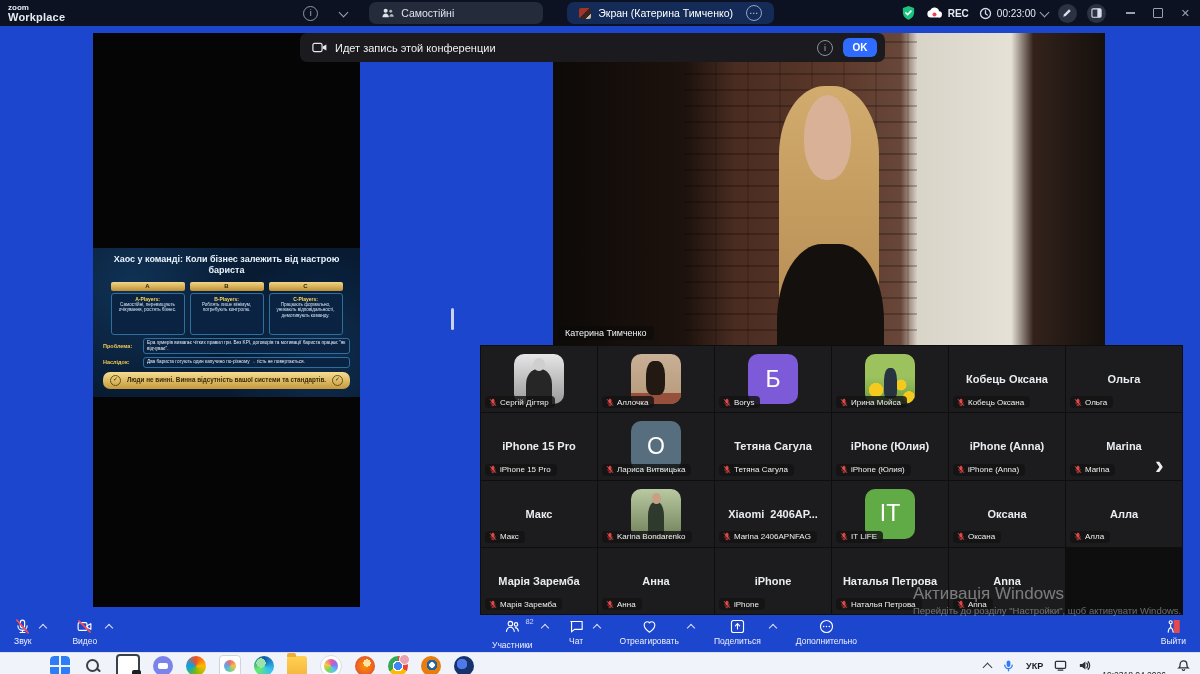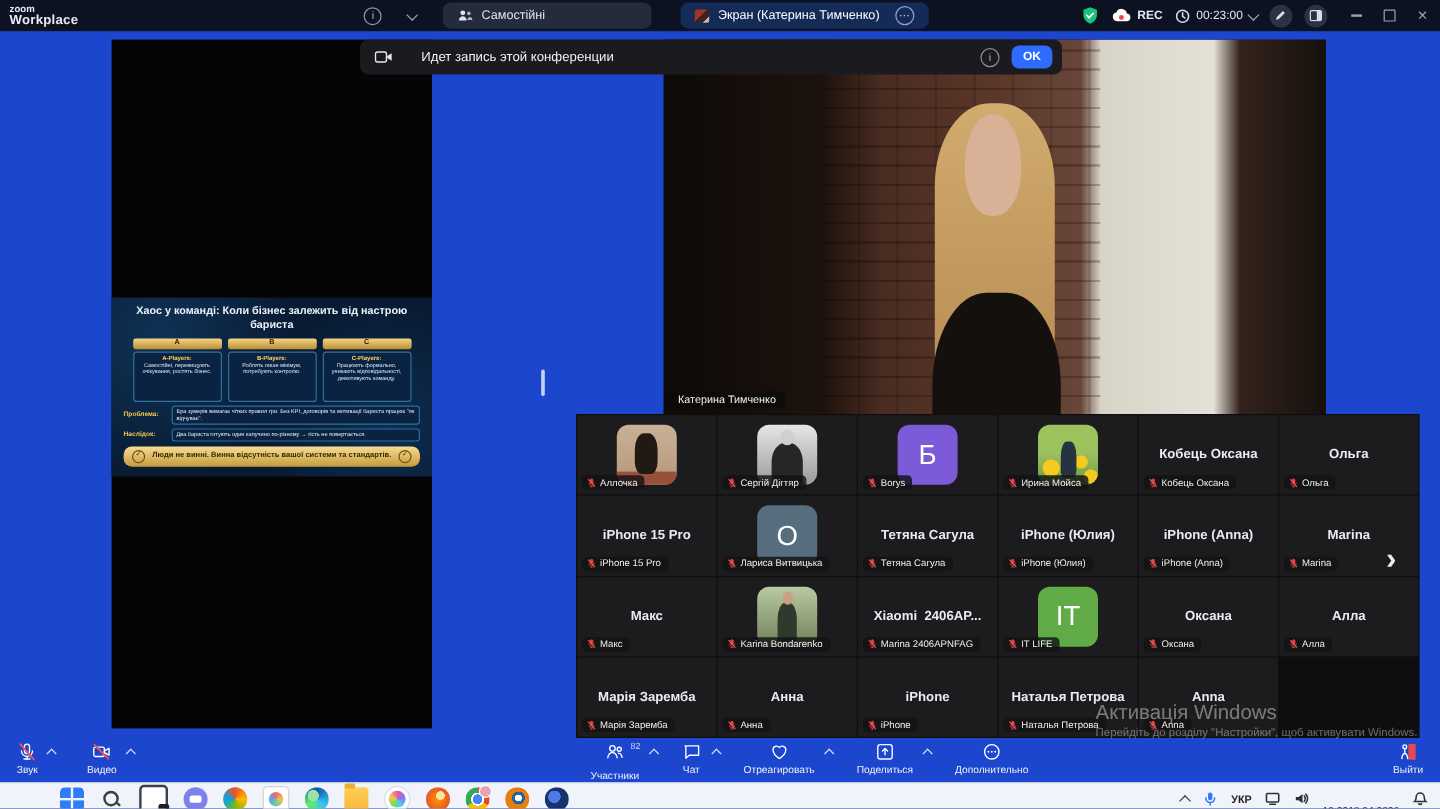--- a/index.html
+++ b/index.html
@@ -72,21 +72,21 @@
     border-radius:50% 50% 46% 46%;}
   .sp-body{position:absolute;left:40.5%;bottom:-2px;width:19.5%;height:33%;background:#14100e;
     border-radius:42% 42% 0 0/75% 75% 0 0;}
   .name-tag{position:absolute;left:5px;bottom:5px;background:rgba(10,10,10,.62);color:#f2f2f2;
     font-size:9px;padding:2px 7px;border-radius:3px;}
 
   
   .banner{position:absolute;left:300px;top:33px;width:585px;height:29px;background:#1b1b1f;
     border-radius:7px;display:flex;align-items:center;color:#f0f0f2;font-size:11px;
     padding:0 8px 0 12px;box-sizing:border-box;z-index:5;}
-  .banner .txt{margin-left:24px;}
+  .banner .txt{margin-left:8px;}
   .b-info{margin-left:auto;width:14px;height:14px;border:1px solid #8a8f9c;border-radius:50%;
     font-size:9px;display:flex;align-items:center;justify-content:center;color:#aab0bc;}
   .b-ok{margin-left:10px;width:34px;height:19px;border:none;border-radius:6px;background:#2f6bff;
     color:#fff;font-size:10px;font-weight:bold;font-family:inherit;}
 
   .divider-handle{position:absolute;left:451px;top:308px;width:3px;height:22px;border-radius:2px;
     background:rgba(230,235,245,.85);}
   .gal-next{position:absolute;left:1155px;top:450px;color:rgba(255,255,255,.92);font-size:26px;
     font-weight:bold;z-index:6;}
 
@@ -317,43 +317,43 @@
     </svg>
     <span class="txt">Идет запись этой конференции</span>
     <span class="b-info">i</span>
     <button class="b-ok">OK</button>
   </div>
 
   <div class="divider-handle"></div>
 
   <div class="gallery">
       <div class="tile">
+        <div class="avatar photo-sergiy"></div>
+        <div class="pill">
+          <svg class="pmic" viewBox="0 0 14 14">
+            <rect x="5" y="1" width="4" height="7" rx="2"></rect>
+            <path d="M3 6.5a4 4 0 0 0 8 0"></path>
+            <line x1="7" y1="10.5" x2="7" y2="12.5"></line>
+            <line x1="4.5" y1="12.5" x2="9.5" y2="12.5"></line>
+            <line class="pslash" x1="2" y1="1.5" x2="12" y2="12.5"></line>
+          </svg>
+          <span>Сергій Дігтяр</span>
+        </div>
+      </div>
+      <div class="tile">
         <div class="avatar photo-allochka"></div>
         <div class="pill">
           <svg class="pmic" viewBox="0 0 14 14">
             <rect x="5" y="1" width="4" height="7" rx="2"></rect>
             <path d="M3 6.5a4 4 0 0 0 8 0"></path>
             <line x1="7" y1="10.5" x2="7" y2="12.5"></line>
             <line x1="4.5" y1="12.5" x2="9.5" y2="12.5"></line>
             <line class="pslash" x1="2" y1="1.5" x2="12" y2="12.5"></line>
           </svg>
           <span>Аллочка</span>
-        </div>
-      </div>
-      <div class="tile">
-        <div class="avatar photo-sergiy"></div>
-        <div class="pill">
-          <svg class="pmic" viewBox="0 0 14 14">
-            <rect x="5" y="1" width="4" height="7" rx="2"></rect>
-            <path d="M3 6.5a4 4 0 0 0 8 0"></path>
-            <line x1="7" y1="10.5" x2="7" y2="12.5"></line>
-            <line x1="4.5" y1="12.5" x2="9.5" y2="12.5"></line>
-            <line class="pslash" x1="2" y1="1.5" x2="12" y2="12.5"></line>
-          </svg>
-          <span>Сергій Дігтяр</span>
         </div>
       </div>
       <div class="tile">
         <div class="avatar avatar-letter" style="background:#7d5bd8">Б</div>
         <div class="pill">
           <svg class="pmic" viewBox="0 0 14 14">
             <rect x="5" y="1" width="4" height="7" rx="2"></rect>
             <path d="M3 6.5a4 4 0 0 0 8 0"></path>
             <line x1="7" y1="10.5" x2="7" y2="12.5"></line>
             <line x1="4.5" y1="12.5" x2="9.5" y2="12.5"></line>

